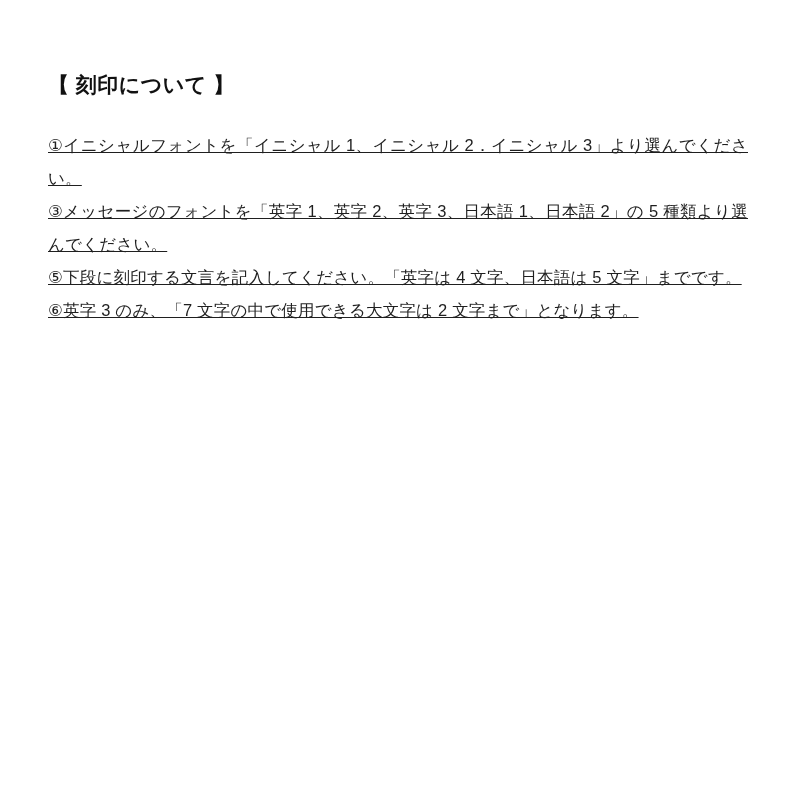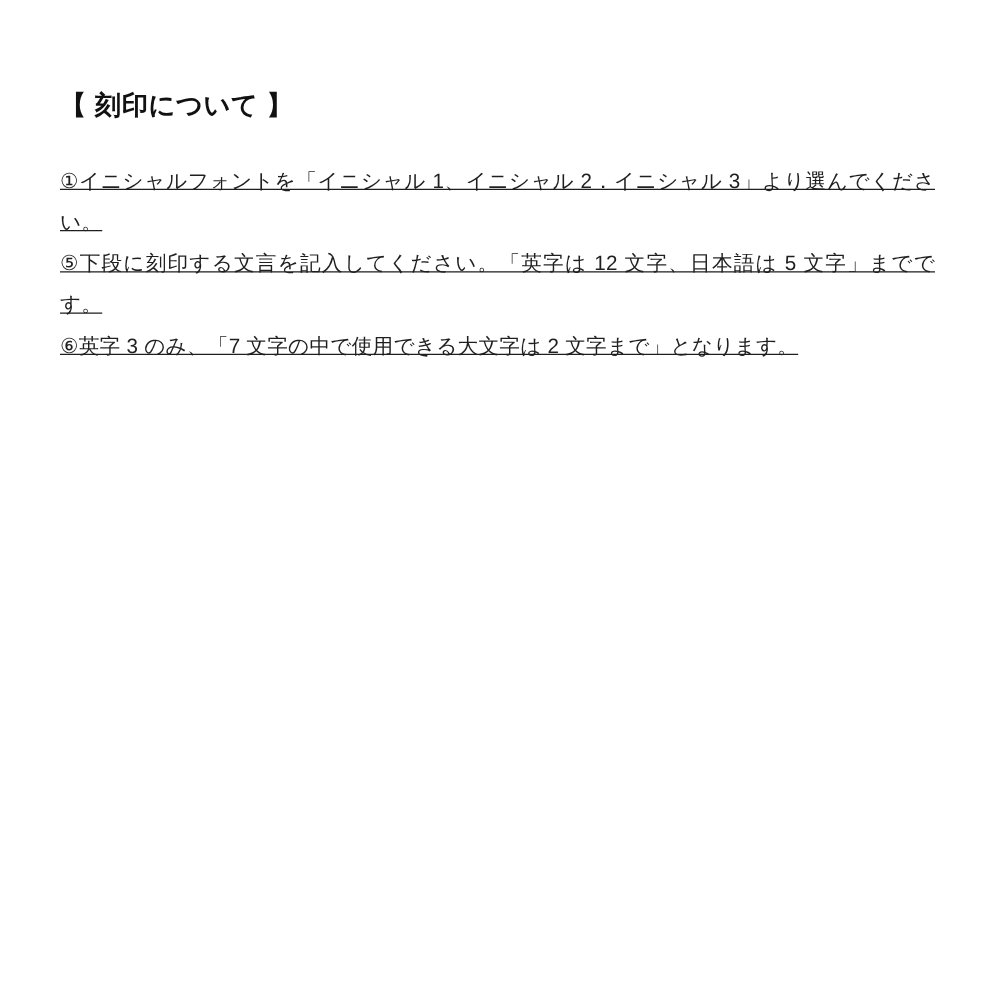--- a/index.html
+++ b/index.html
@@ -46,16 +46,17 @@
     margin-top: 0px;
   }
 </style>
 </head>
 <body>
 
 <div class="page">
   <h1 class="doc-title">【 刻印について 】</h1>
   <div class="body-block">
     <p class="para">①イニシャルフォントを「イニシャル 1、イニシャル 2．イニシャル 3」より選んでください。</p>
-    <p class="para">⑤下段に刻印する文言を記入してください。「英字は 12 文字、日本語は 5 文字」までです。</p>
+    <p class="para">③メッセージのフォントを「英字 1、英字 2、英字 3、日本語 1、日本語 2」の 5 種類より選んでください。</p>
+    <p class="para">⑤下段に刻印する文言を記入してください。「英字は 4 文字、日本語は 5 文字」までです。</p>
     <p class="para">⑥英字 3 のみ、「7 文字の中で使用できる大文字は 2 文字まで」となります。</p>
   </div>
 </div>
 
 </body></html>

